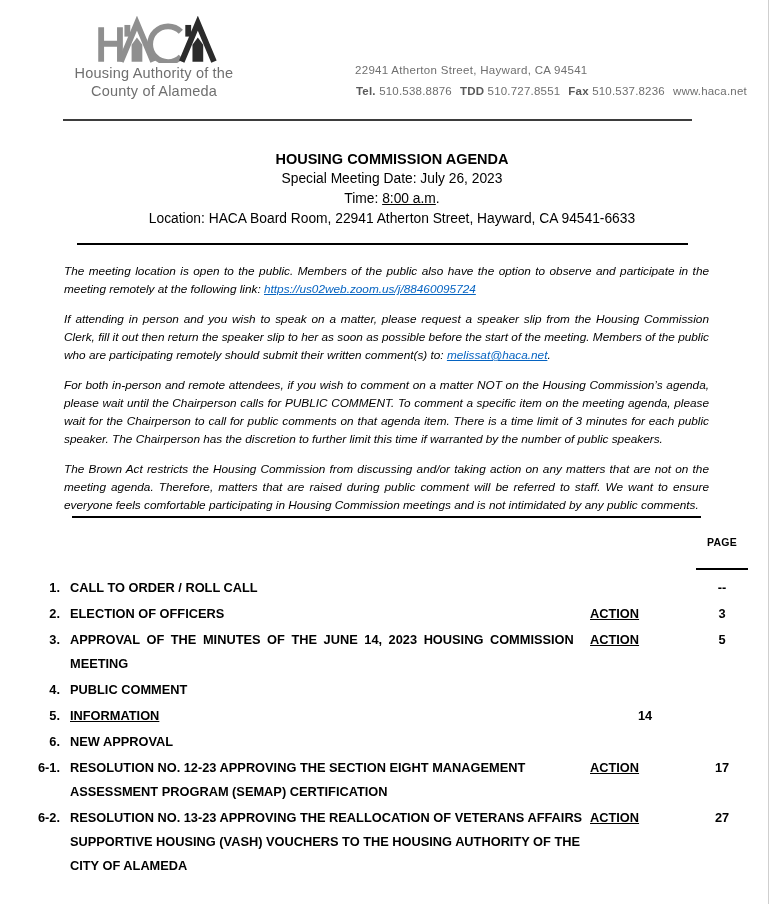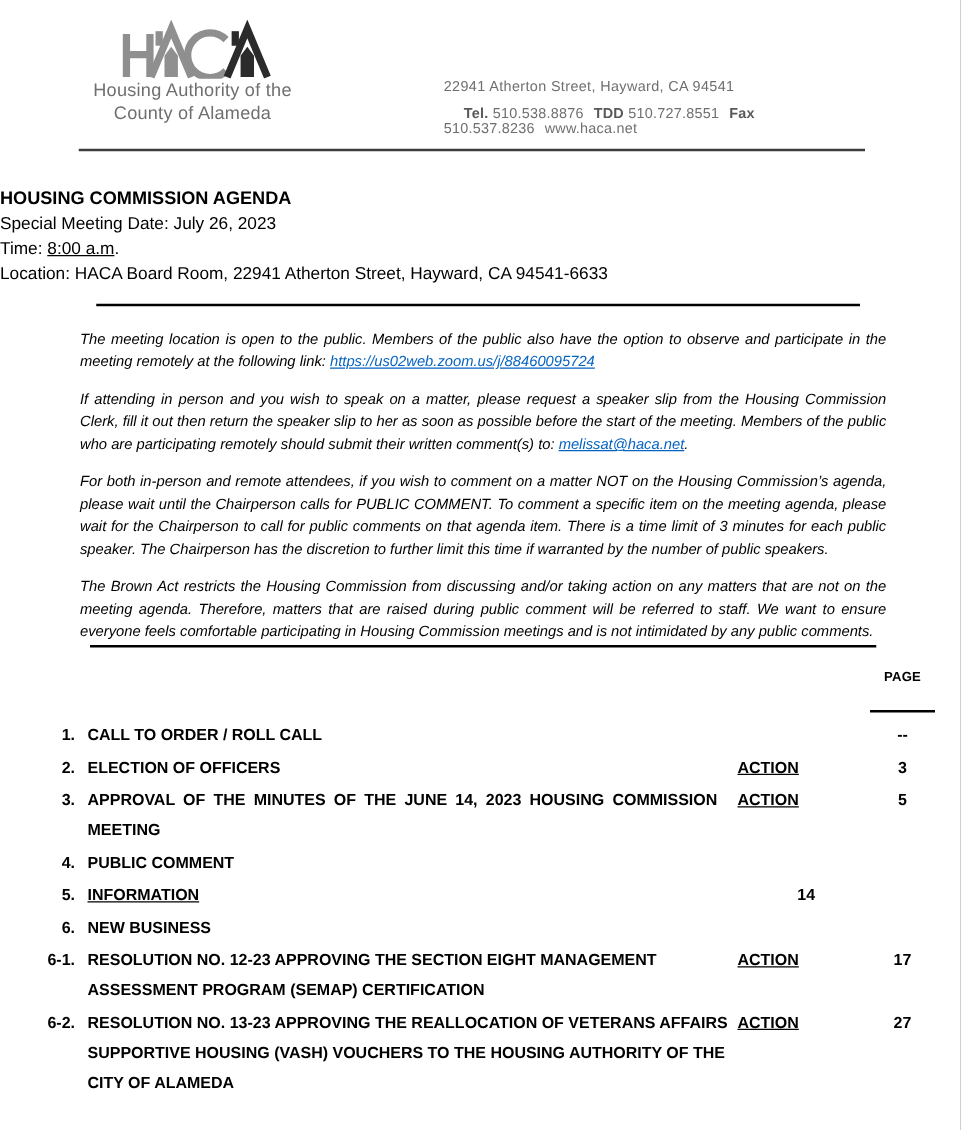--- a/index.html
+++ b/index.html
@@ -20,26 +20,26 @@
   .logo-wrap { position: absolute; left: 97px; top: 16px; width: 122px; }
   .org-name {
     position: absolute; left: 64px; top: 64px; width: 180px;
     text-align: center; color: #6f6f6f; font-size: 14.5px; line-height: 18px;
     letter-spacing: 0.2px;
   }
   .contact-block { position: absolute; left: 355px; top: 64px; color: #6f6f6f; font-size: 11.5px; }
   .contact-line1 { margin-bottom: 9px; letter-spacing: 0.3px; }
   .contact-line2 { letter-spacing: 0.2px; }
   .contact-line2 b { color: #595959; margin-left: 8px; }
-  .contact-line2 b:first-child { margin-left: 16px; }
+  .contact-line2 b:first-child { margin-left: 1px; }
   .contact-site { margin-left: 8px; }
   .letterhead-rule { position: absolute; left: 63px; top: 119px; width: 629px; height: 2px; background: #3d3d3d; }
 
   
-  .title-block { position: absolute; top: 149px; left: 0; right: 0; text-align: left; line-height: 20px; font-size: 13.8px; }
+  .title-block { position: absolute; top: 149px; left: 16px; right: 0; text-align: center; line-height: 20px; font-size: 13.8px; }
   .title-block .doc-title { font-weight: bold; font-size: 14.5px; }
   .time-underline { text-decoration: underline; }
 
   
   .rule2 { position: absolute; top: 243px; left: 77px; width: 611px; height: 2px; background: #000; }
   .rule3 { position: absolute; top: 516px; left: 72px; width: 629px; height: 2px; background: #000; }
 
   
   .notices { position: absolute; top: 262px; left: 64px; width: 645px; font-style: italic; font-size: 11.8px; line-height: 18px; text-align: justify; }
   .notices p { margin-bottom: 12px; }
@@ -162,21 +162,21 @@
       <div class="agenda-row">
         <div class="cell-num">5.</div>
           <div></div>
         <div class="cell-action">INFORMATION</div>
         <div class="cell-page">14</div>
       </div>
 
       <div class="agenda-row">
         <div class="cell-num">6.</div>
           <div></div>
-        <div class="cell-title">NEW BUSINESS</div>
+        <div class="cell-title">NEW APPROVAL</div>
         <div class="cell-action"></div>
         <div class="cell-page"></div>
       </div>
 
       <div class="agenda-row">
         <div class="cell-num">6-1.</div>
           <div></div>
         <div class="cell-title">RESOLUTION NO. 12-23 APPROVING THE SECTION EIGHT MANAGEMENT
 ASSESSMENT PROGRAM (SEMAP) CERTIFICATION</div>
         <div class="cell-action">ACTION</div>

